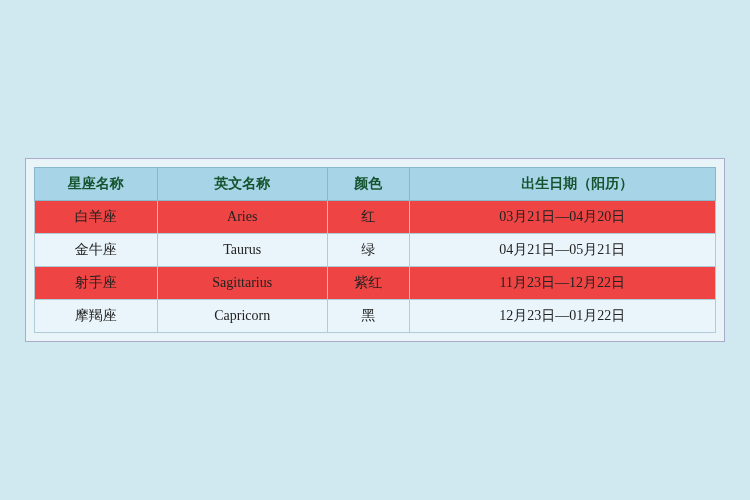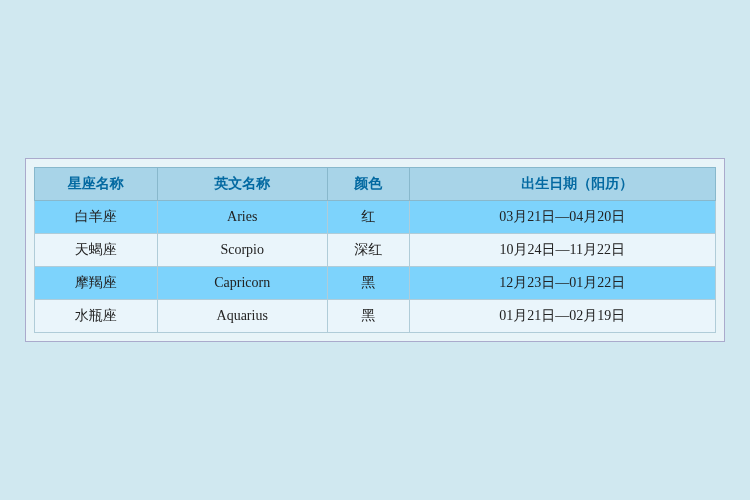--- a/index.html
+++ b/index.html
@@ -29,25 +29,25 @@
 
     thead tr {
       background: #a8d4e8;
     }
 
     thead th {
       border: 1px solid #88b8cc;
       padding: 7px 10px;
       text-align: center;
       font-weight: bold;
-      color: #0369a1;
+      color: #14532d;
     }
 
     tbody tr {
-      background: #7dd3fc;
+      background: #ef4444;
     }
 
     tbody tr:nth-child(even) {
       background: #eaf5fb;
     }
 
     tbody td {
       border: 1px solid #b0ccd8;
       padding: 7px 10px;
       text-align: center;
@@ -73,32 +73,32 @@
       </tr>
     </thead>
     <tbody id="table-body">
     <tr>
           <td>白羊座</td>
           <td>Aries</td>
           <td>红</td>
           <td>03月21日—04月20日</td>
         </tr>
         <tr>
-          <td>天蝎座</td>
-          <td>Scorpio</td>
-          <td>深红</td>
-          <td>10月24日—11月22日</td>
+          <td>金牛座</td>
+          <td>Taurus</td>
+          <td>绿</td>
+          <td>04月21日—05月21日</td>
+        </tr>
+        <tr>
+          <td>射手座</td>
+          <td>Sagittarius</td>
+          <td>紫红</td>
+          <td>11月23日—12月22日</td>
         </tr>
         <tr>
           <td>摩羯座</td>
           <td>Capricorn</td>
           <td>黑</td>
           <td>12月23日—01月22日</td>
         </tr>
-        <tr>
-          <td>水瓶座</td>
-          <td>Aquarius</td>
-          <td>黑</td>
-          <td>01月21日—02月19日</td>
-        </tr>
       </tbody>
   </table>
 </div>
 
 </body></html>

